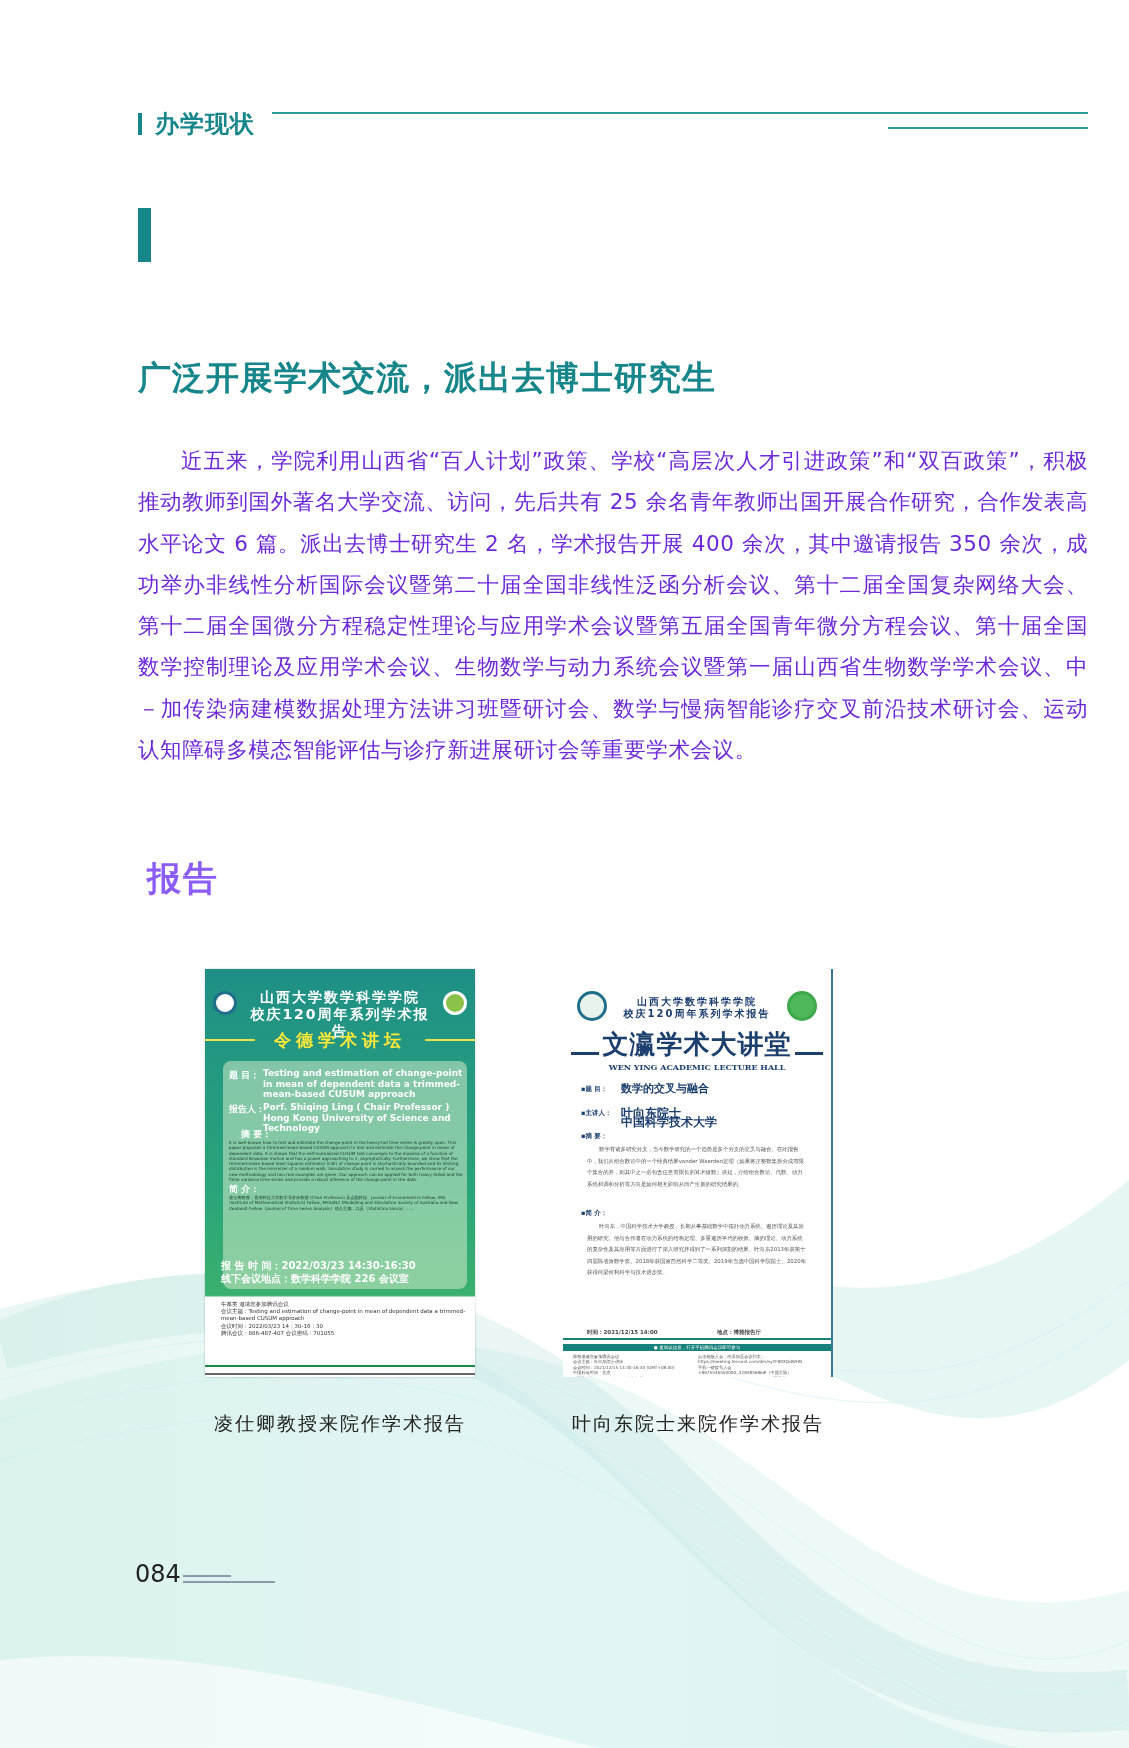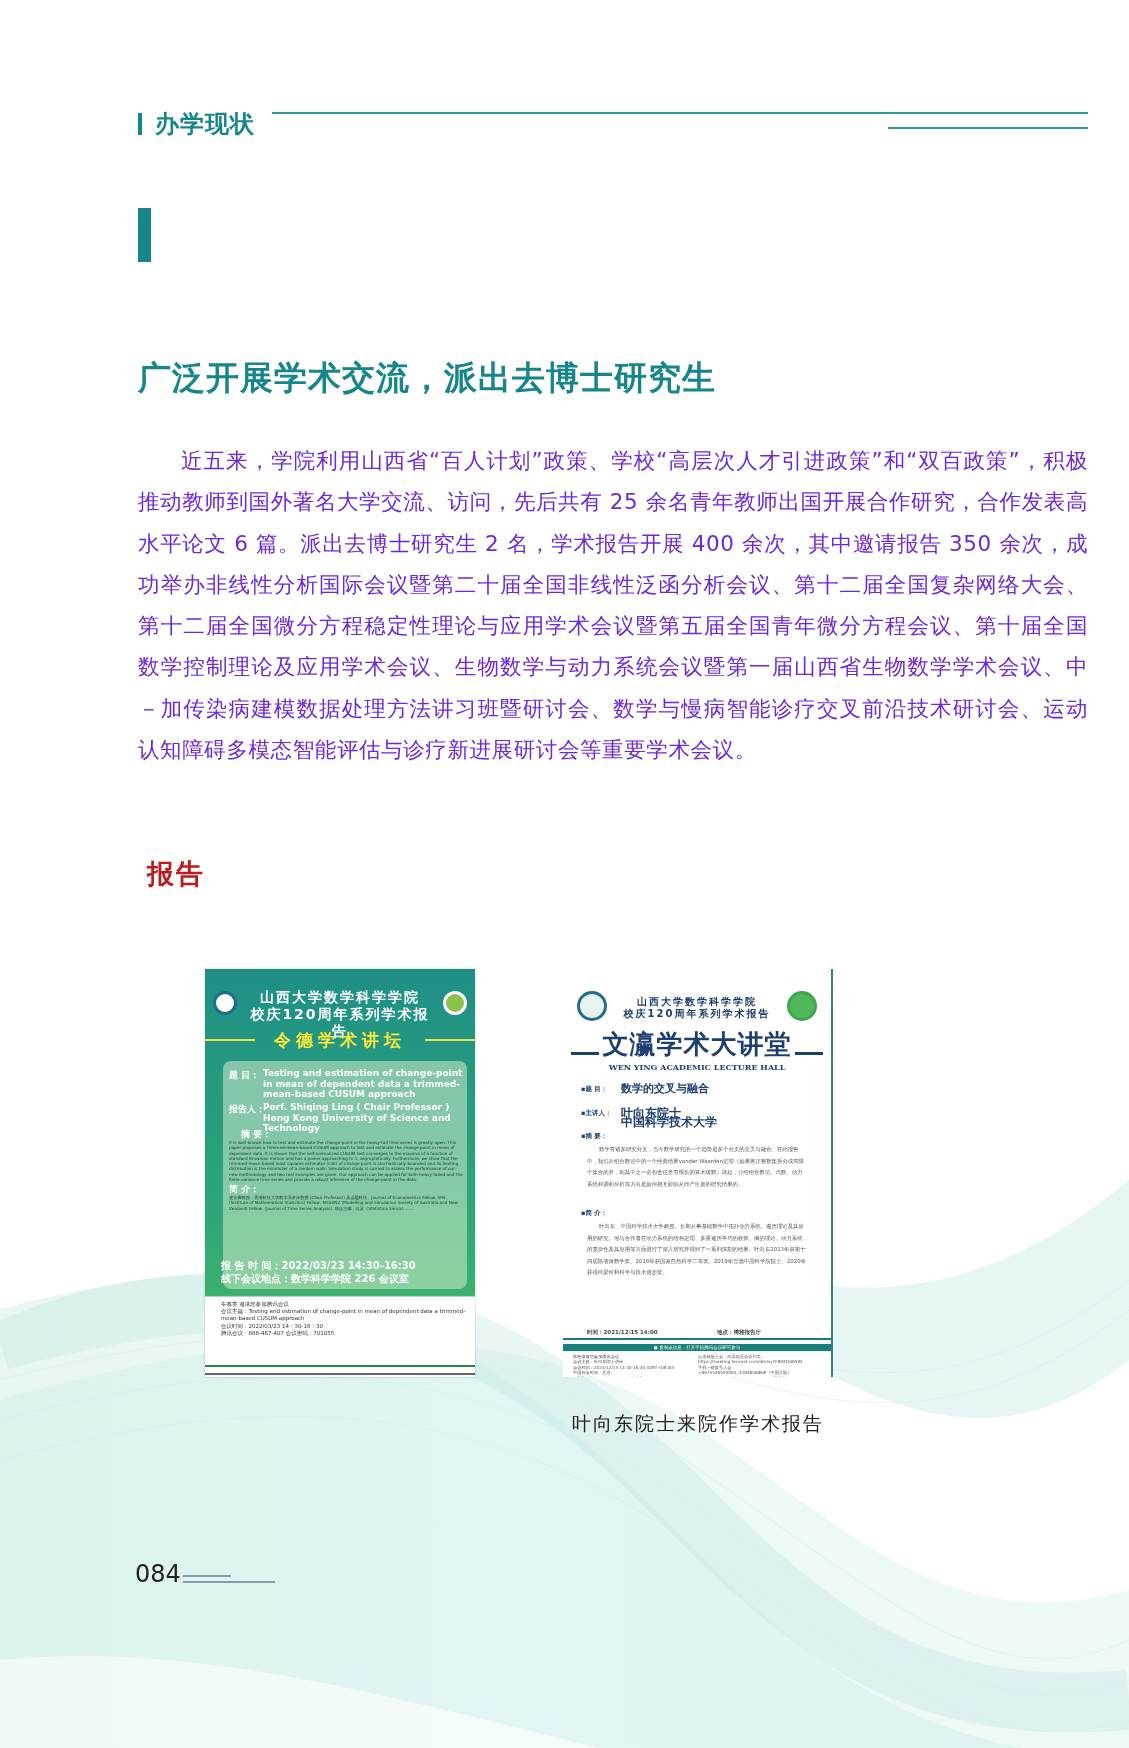--- a/index.html
+++ b/index.html
@@ -13,21 +13,21 @@
   .hdr-line1 { left:272px; top:112px; width:816px; height:2px; background:#2a9a9e; }
   .hdr-line2 { left:888px; top:127px; width:200px; height:2px; background:#2a9a9e; }
 
   .title-bar { left:138px; top:208px; width:13px; height:54px; background:#17868a; }
   .title { left:172px; top:205px; font-size:48px; color:#111; font-weight:bold; letter-spacing:1px; }
 
   .subtitle { left:138px; top:356px; font-family:"DejaVu Serif", serif; font-weight:bold; font-size:33px; color:#17868a; letter-spacing:1px; }
 
   .body-text { left:138px; top:416px; width:950px; font-size:21.5px; line-height:41.3px; color:#6d28d9; text-align:justify; text-indent:43px; letter-spacing:0.6px;margin-top:24px; }
 
-  .section { left:147px; top:856px; font-family:"DejaVu Serif", serif; font-weight:bold; font-size:27px; color:#b91c1c; letter-spacing:2px; }
+  .section { left:147px; top:856px; font-family:"DejaVu Serif", serif; font-weight:bold; font-size:34px; color:#8b5cf6; letter-spacing:2px; }
 
   
   .p1 { left:205px; top:969px; width:270px; height:408px; background:linear-gradient(180deg,#1f8f86 0%,#2aa57a 55%,#3bb06e 80%,#ffffff 80.5%); box-shadow:0 0 2px rgba(0,0,0,0.25); overflow:hidden; }
   .p1 .logoL, .p1 .logoR { position:absolute; top:22px; width:24px; height:24px; border-radius:50%; }
   .p1 .logoL { left:8px; background:#fff; border:3px solid #1f6f8a; box-sizing:border-box; }
   .p1 .logoR { right:8px; background:#8bc34a; border:3px solid #fff; box-sizing:border-box; }
   .p1 .t1 { position:absolute; left:38px; right:38px; top:20px; font-size:14px; font-weight:bold; color:#fff; text-align:center; line-height:17px; letter-spacing:2px; }
   .p1 .t2 { position:absolute; left:0; right:0; top:60px; font-size:17px; font-weight:bold; color:#ffe83a; text-align:center; letter-spacing:5px; }
   .p1 .yline { position:absolute; top:70px; height:2px; background:#e9e24a; width:50px; }
   .p1 .box { position:absolute; left:18px; right:8px; top:92px; height:228px; background:rgba(210,235,200,0.55); border-radius:8px; }
@@ -174,18 +174,19 @@
     </div>
     <div class="foot-r">
       <div>点击链接入会，或添加至会议列表：</div>
       <div>https://meeting.tencent.com/dm/nyYF89XQdWHN</div>
       <div>手机一键拨号入会</div>
       <div>+8675536550000,,328485686#（中国大陆）</div>
       <div>+85230018898,,2,328485686#（中国香港）</div>
     </div>
   </div>
 
+  <div class="abs caption" style="left:180px;">凌仕卿教授来院作学术报告</div>
   <div class="abs caption" style="left:538px;">叶向东院士来院作学术报告</div>
 
   <div class="abs pagenum">084</div>
   <div class="abs pn-line1"></div>
   <div class="abs pn-line2"></div>
 </div>
 
 </body></html>

